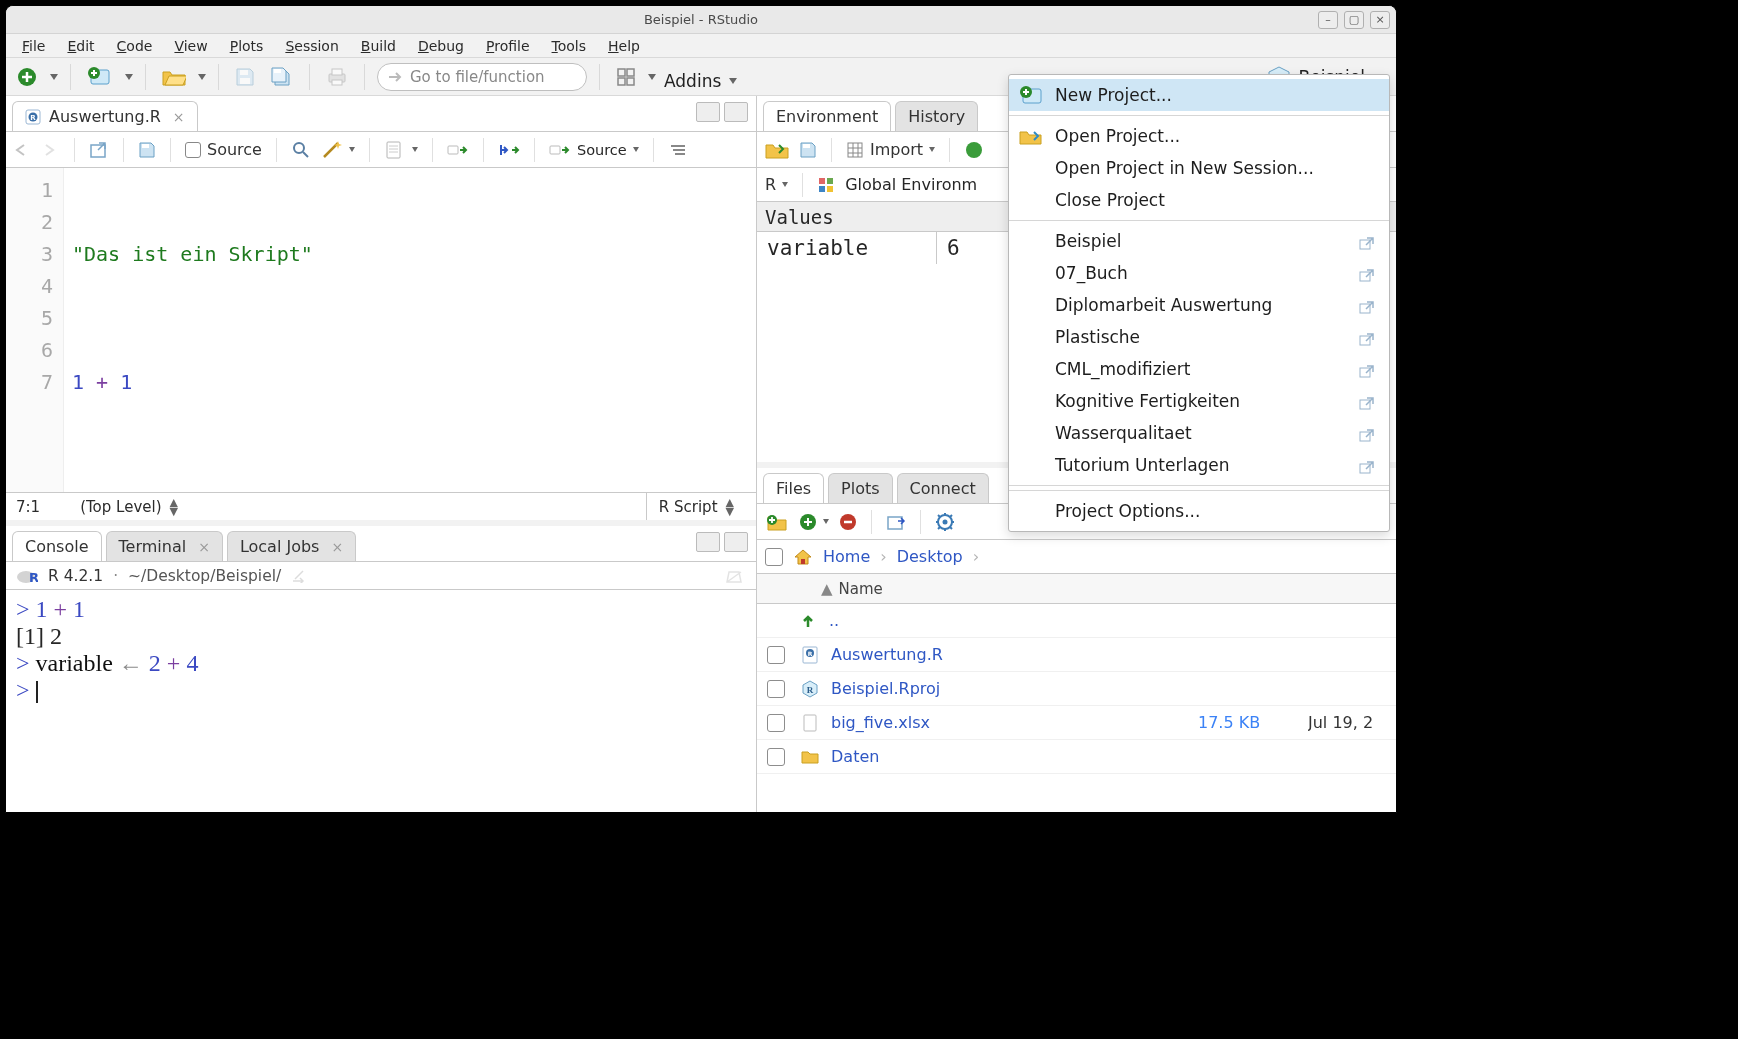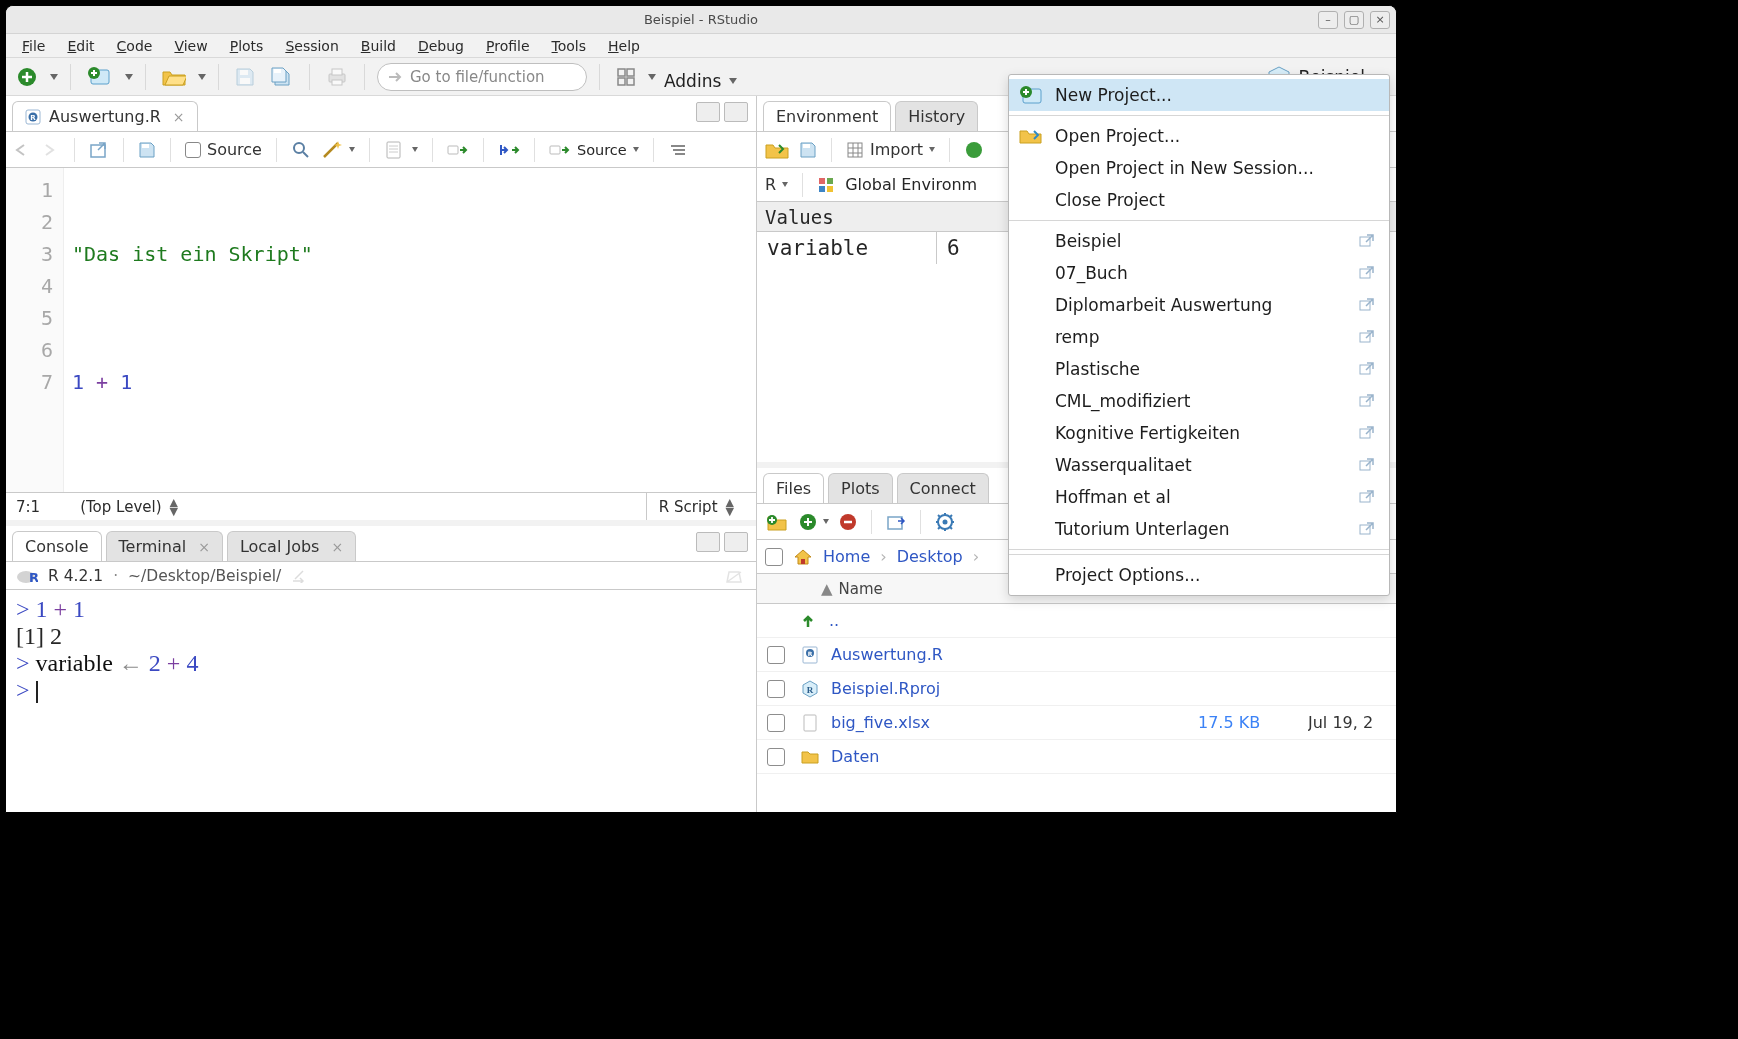--- a/index.html
+++ b/index.html
@@ -164,21 +164,21 @@
   .filerow .name{color:#2f57c4;flex:1;}
   .filerow .size{width:100px;text-align:left;color:#3b82f6;}
   .filerow .date{width:80px;color:#333;}
   
   .dropdown{
     position:absolute;right:6px;top:68px;width:382px;
     background:#fff;border:1px solid #b8b8b8;border-radius:3px;
     box-shadow:0 4px 12px rgba(0,0,0,.15);padding:4px 0;font-size:17px;
     z-index:10;
   }
-  .dditem{display:flex;align-items:center;gap:12px;padding:6px 12px 6px 10px;position:relative;}
+  .dditem{display:flex;align-items:flex-end;gap:12px;padding:6px 12px 6px 10px;position:relative;}
   .dditem.high{background:var(--highlight);}
   .dditem .ico{width:24px;display:flex;justify-content:center;}
   .dditem .lab{flex:1;color:#1d1d1d;}
   .dditem .popico{width:18px;}
   .ddsep{height:1px;background:#d6d6d6;margin:4px 0;}
   .indent{padding-left:46px;}
   
   .pchk{width:18px;height:18px;border:1.5px solid #8d8d8d;border-radius:3px;}
   
   .clip{overflow:hidden;white-space:nowrap;}
@@ -682,29 +682,20 @@
         <div class="dditem indent">
           <span class="lab">Diplomarbeit Auswertung</span>
           <span class="popico">
             <svg width="16" height="14">
               <rect x="1" y="3" width="10" height="9" fill="none" stroke="#9ab4cc"></rect>
               <path d="M8 1h6v6M14 1l-7 7" fill="none" stroke="#9ab4cc" stroke-width="1.5"></path>
             </svg>
           </span>
         </div>
         <div class="dditem indent">
-          <span class="lab">remp</span>
-          <span class="popico">
-            <svg width="16" height="14">
-              <rect x="1" y="3" width="10" height="9" fill="none" stroke="#9ab4cc"></rect>
-              <path d="M8 1h6v6M14 1l-7 7" fill="none" stroke="#9ab4cc" stroke-width="1.5"></path>
-            </svg>
-          </span>
-        </div>
-        <div class="dditem indent">
           <span class="lab">Plastische</span>
           <span class="popico">
             <svg width="16" height="14">
               <rect x="1" y="3" width="10" height="9" fill="none" stroke="#9ab4cc"></rect>
               <path d="M8 1h6v6M14 1l-7 7" fill="none" stroke="#9ab4cc" stroke-width="1.5"></path>
             </svg>
           </span>
         </div>
         <div class="dditem indent">
           <span class="lab">CML_modifiziert</span>
@@ -727,29 +718,20 @@
         <div class="dditem indent">
           <span class="lab">Wasserqualitaet</span>
           <span class="popico">
             <svg width="16" height="14">
               <rect x="1" y="3" width="10" height="9" fill="none" stroke="#9ab4cc"></rect>
               <path d="M8 1h6v6M14 1l-7 7" fill="none" stroke="#9ab4cc" stroke-width="1.5"></path>
             </svg>
           </span>
         </div>
         <div class="dditem indent">
-          <span class="lab">Hoffman et al</span>
-          <span class="popico">
-            <svg width="16" height="14">
-              <rect x="1" y="3" width="10" height="9" fill="none" stroke="#9ab4cc"></rect>
-              <path d="M8 1h6v6M14 1l-7 7" fill="none" stroke="#9ab4cc" stroke-width="1.5"></path>
-            </svg>
-          </span>
-        </div>
-        <div class="dditem indent">
           <span class="lab">Tutorium Unterlagen</span>
           <span class="popico">
             <svg width="16" height="14">
               <rect x="1" y="3" width="10" height="9" fill="none" stroke="#9ab4cc"></rect>
               <path d="M8 1h6v6M14 1l-7 7" fill="none" stroke="#9ab4cc" stroke-width="1.5"></path>
             </svg>
           </span>
         </div>
       </div>
     <div class="ddsep"></div>

